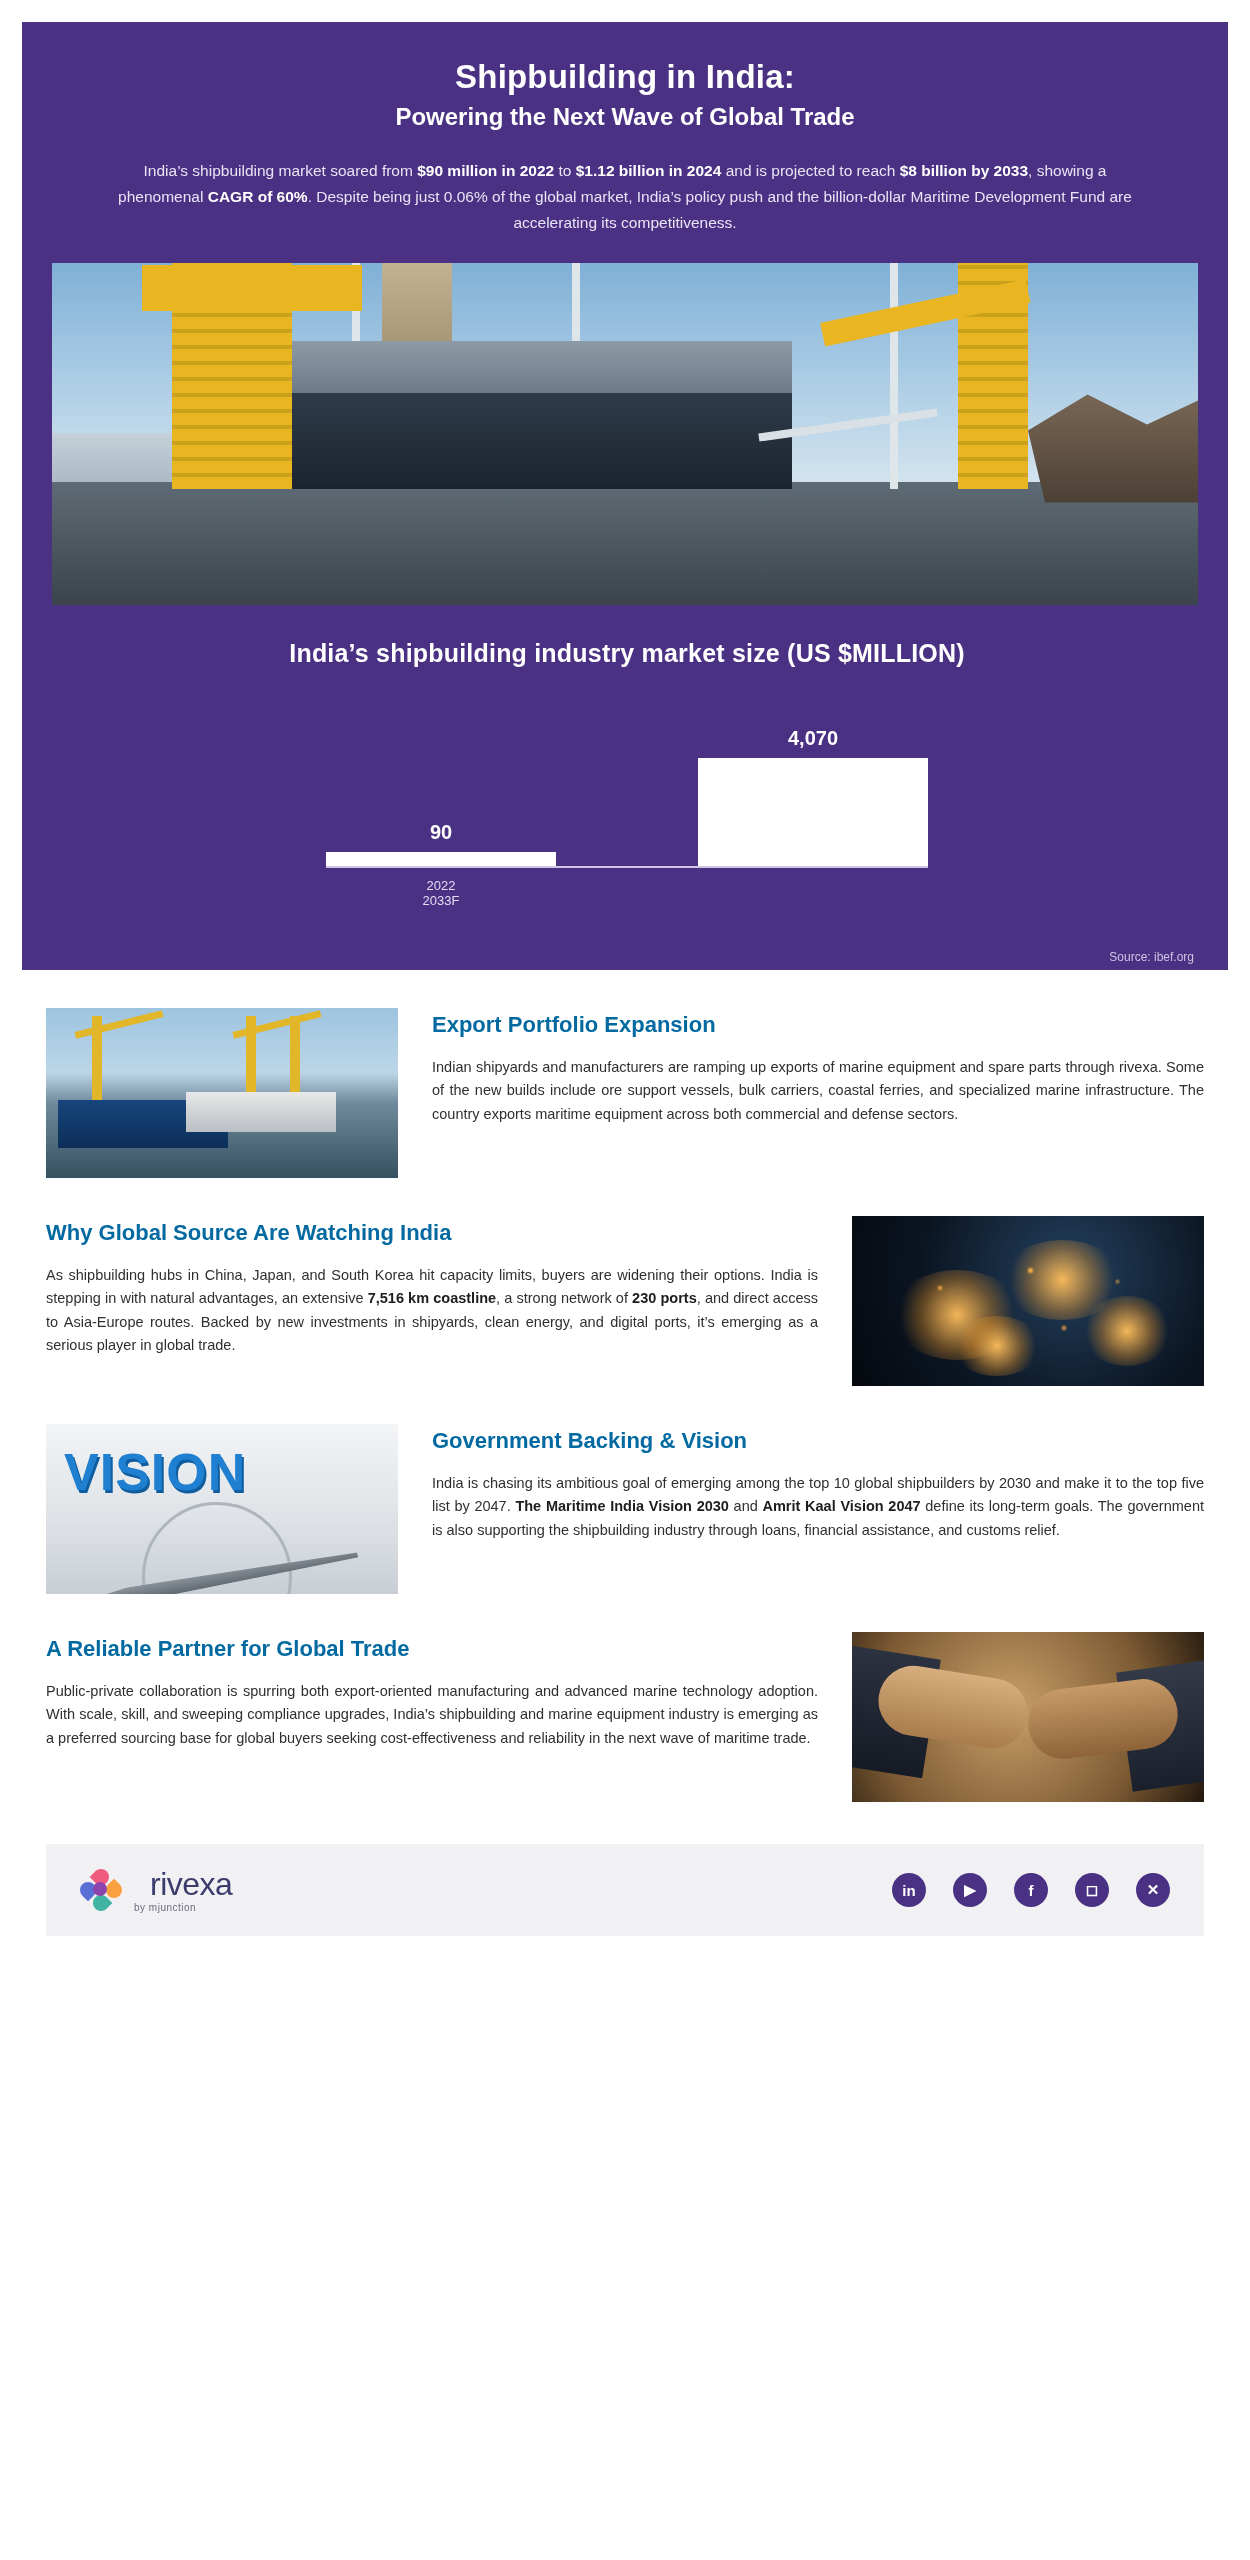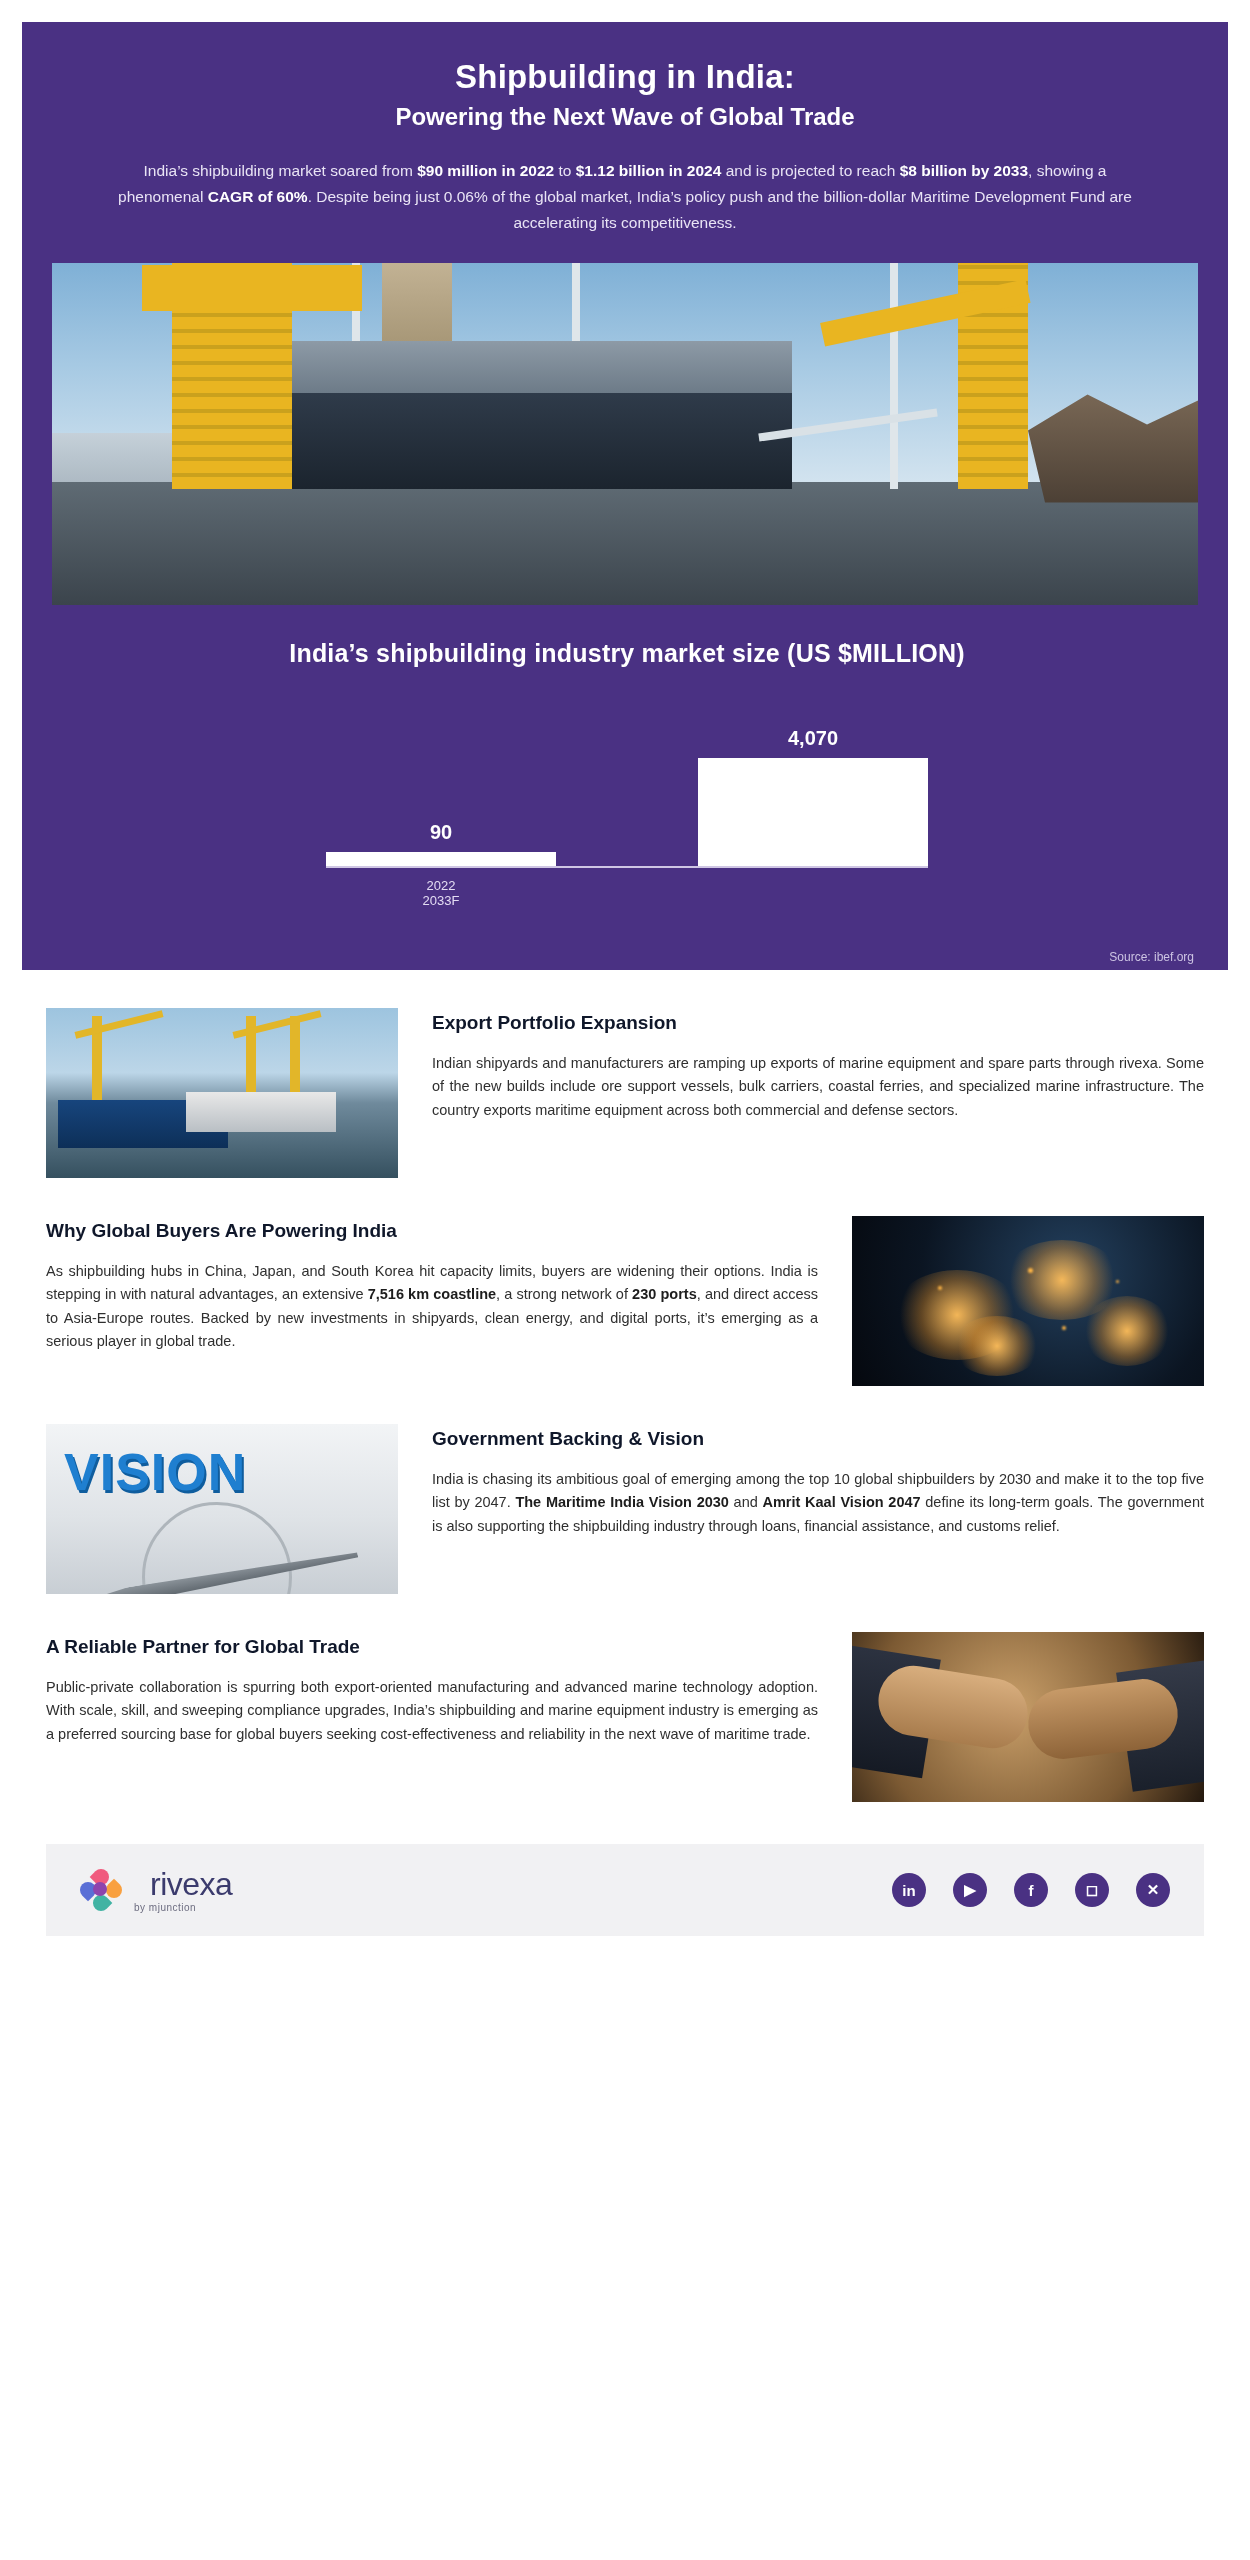--- a/index.html
+++ b/index.html
@@ -105,21 +105,21 @@
   .source { text-align:right; color:#cdc4e3; font-size:12px; padding: 24px 34px 6px 4px; background:#4a3183; }
 
   
   .section {
     display:flex; align-items:flex-start; gap: 34px;
     padding: 38px 24px 0 24px;
   }
   .section.reverse { flex-direction: row-reverse; }
   .sec-img { width: 352px; height: 170px; flex: 0 0 352px; overflow:hidden; position:relative; }
   .sec-text { flex: 1; padding-top: 4px; }
-  .sec-title { color:#0f172a; font-size:19px; font-weight:bold; margin-bottom: 18px; }
+  .sec-title { color:#0369a1; font-size:22px; font-weight:bold; margin-bottom: 18px; }
   .sec-body { font-size:14.5px; line-height:1.6; color:#2f2f2f; text-align: justify; }
   .sec-body b { color:#1d1d1d; }
 
   
   .img-port {
     background: linear-gradient(#9dc4df 0%, #bcd6e8 38%, #6f8a9c 56%, #35505f 100%);
   }
   .img-port:before { content:""; position:absolute; left:12px; bottom:30px; width:170px; height:48px;
     background: linear-gradient(#17457d,#0d2f58); }
   .img-port:after { content:""; position:absolute; left:140px; bottom:46px; width:150px; height:40px;
@@ -253,21 +253,21 @@
       <div class="cluster" style="left:40px;top:54px;width:130px;height:90px;"></div>
       <div class="cluster" style="left:150px;top:24px;width:120px;height:80px;"></div>
       <div class="cluster" style="left:100px;top:100px;width:90px;height:60px;"></div>
       <div class="cluster" style="left:230px;top:80px;width:90px;height:70px;"></div>
       <div class="glow" style="left:86px;top:70px;width:4px;height:4px;"></div>
       <div class="glow" style="left:176px;top:52px;width:5px;height:5px;"></div>
       <div class="glow" style="left:210px;top:110px;width:4px;height:4px;"></div>
       <div class="glow" style="left:264px;top:64px;width:3px;height:3px;"></div>
     </div>
     <div class="sec-text">
-      <h3 class="sec-title">Why Global Buyers Are Powering India</h3>
+      <h3 class="sec-title">Why Global Source Are Watching India</h3>
       <p class="sec-body" id="sec1-body">As shipbuilding hubs in China, Japan, and South Korea hit capacity limits, buyers are widening their options. India is stepping in with natural advantages, an extensive <b>7,516 km coastline</b>, a strong network of <b>230 ports</b>, and direct access to Asia-Europe routes. Backed by new investments in shipyards, clean energy, and digital ports, it’s emerging as a serious player in global trade.</p>
     </div>
   </section>
 
   <section class="section">
     <div class="sec-img img-vision">
       <div class="vision-word">VISION</div>
       <div class="compass-ring"></div>
       <div class="compass-needle"></div>
     </div>

